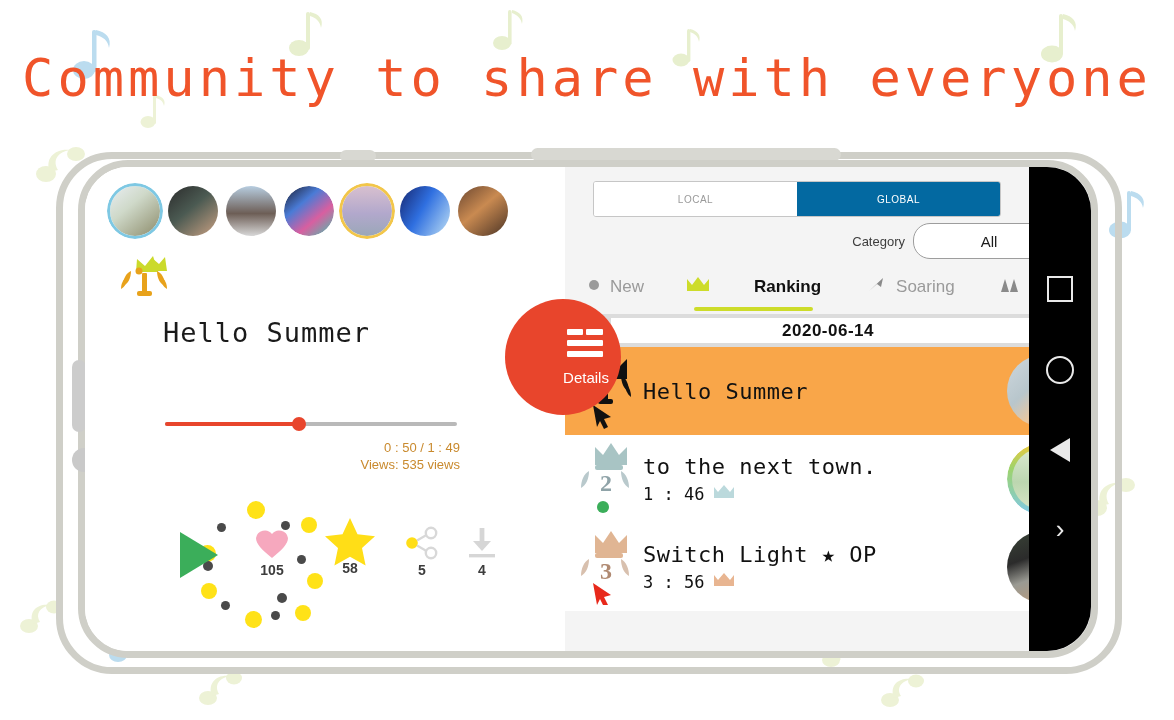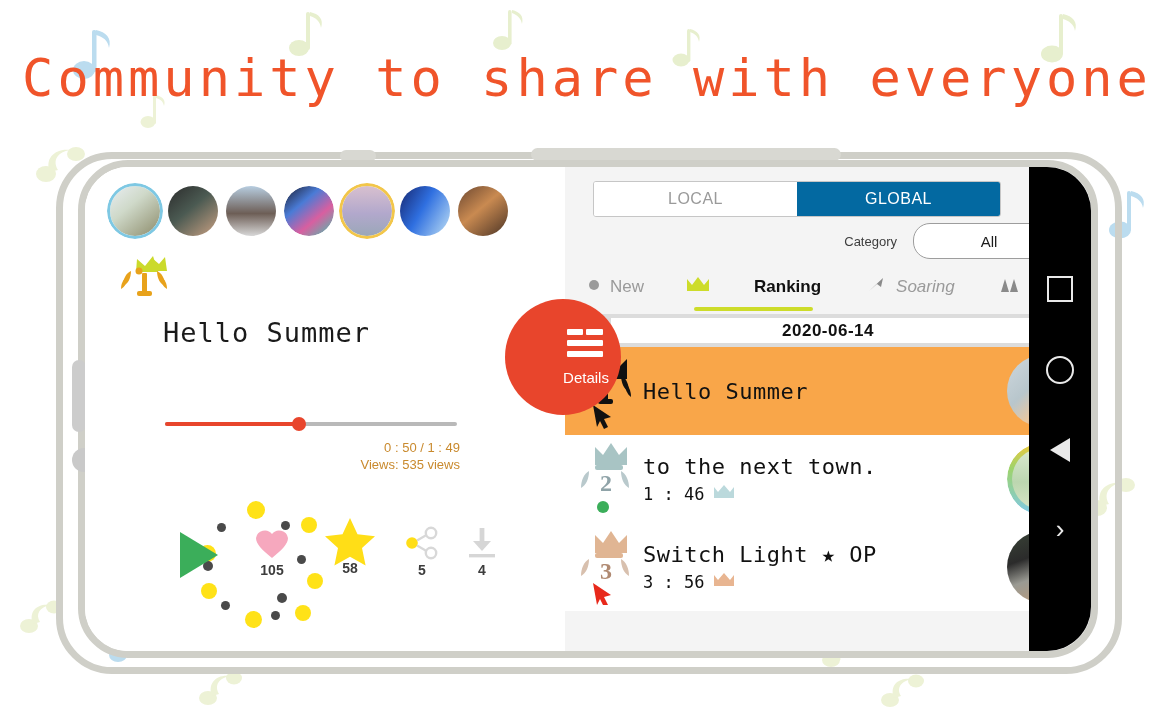--- a/index.html
+++ b/index.html
@@ -83,26 +83,26 @@
   .dot{position:absolute;border-radius:50%;}
 
   
   .right-pane{position:relative;flex:1 1 auto;height:100%;background:#F4F4F4;}
   .toggle{
     position:absolute;left:28px;top:14px;width:406px;height:34px;
     display:flex;border:1px solid #c6c6c6;border-radius:3px;overflow:hidden;background:#fff;
   }
   .toggle div{
     flex:1;display:flex;align-items:center;justify-content:center;
-    font-size:16px;letter-spacing:.5px;
+    font-size:10px;letter-spacing:.5px;
   }
   .tg-local{color:#9a9a9a;background:#fff;}
   .tg-global{color:#ffffff;background:#0369a1;}
 
-  .cat-row{position:absolute;right:26px;top:56px;display:flex;align-items:center;gap:16px;}
+  .cat-row{position:absolute;right:26px;top:56px;display:flex;align-items:center;gap:8px;}
   .cat-label{font-size:13px;color:#3d3d3d;}
   .cat-select{
     width:150px;height:34px;border:1px solid #9d9d9d;border-radius:17px;background:#fff;
     display:flex;align-items:center;justify-content:center;font-size:15px;font-weight:normal;color:#1c1c1c;
   }
 
   .tabs{position:absolute;left:0;right:0;top:100px;height:40px;display:flex;align-items:center;background:#F4F4F4;}
   .tab{display:flex;align-items:center;gap:9px;padding:0 0 0 0;position:relative;height:40px;}
   .tab .tlabel{font-size:17px;color:#9a9a9a;}
   .tab.active .tlabel{color:#111;font-weight:bold;}
@@ -430,21 +430,21 @@
               </svg></span>
           <span class="tlabel">New</span>
         </div>
         <div class="tab active" style="margin-left:42px;gap:44px;">
           <span><svg width="24" height="18" viewBox="0 0 24 18">
                 <path d="M1 3l5 6 6-8 6 8 5-6v12H1z" fill="#CDDC2A"></path>
               </svg></span>
           <span class="tlabel">Ranking</span>
           <span class="underline"></span>
         </div>
-        <div class="tab" style="margin-left:44px;font-style:italic;">
+        <div class="tab" style="margin-left:44px;">
           <span><svg width="22" height="22" viewBox="0 0 22 22">
                 <path d="M4 17L18 4l-2 9-4-3z" fill="#8a8a8a"></path>
               </svg></span>
           <span class="tlabel">Soaring</span>
         </div>
         <div class="tab" style="margin-left:44px;">
           <span><svg width="20" height="18" viewBox="0 0 20 18">
                 <path d="M2 16L6 3l4 13z" fill="#8a8a8a"></path>
                 <path d="M11 16L15 3l4 13z" fill="#8a8a8a"></path>
               </svg></span>

